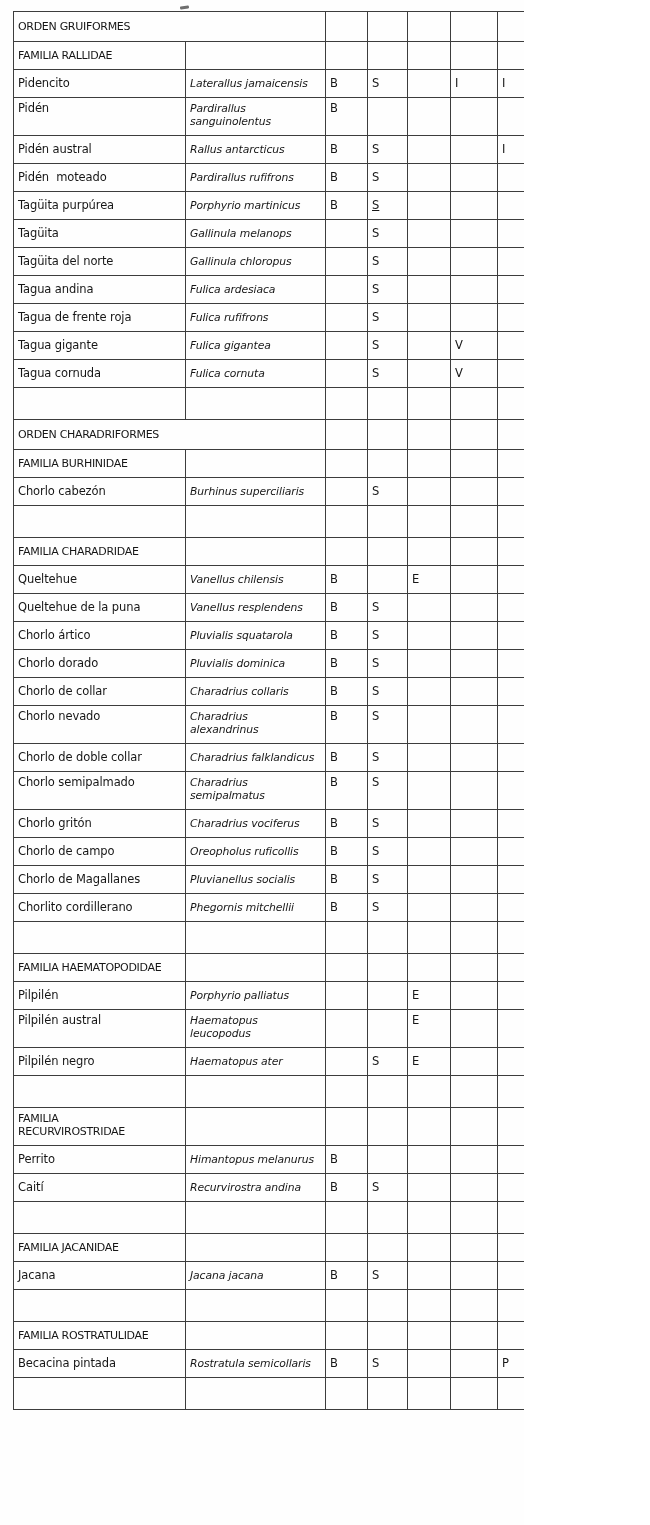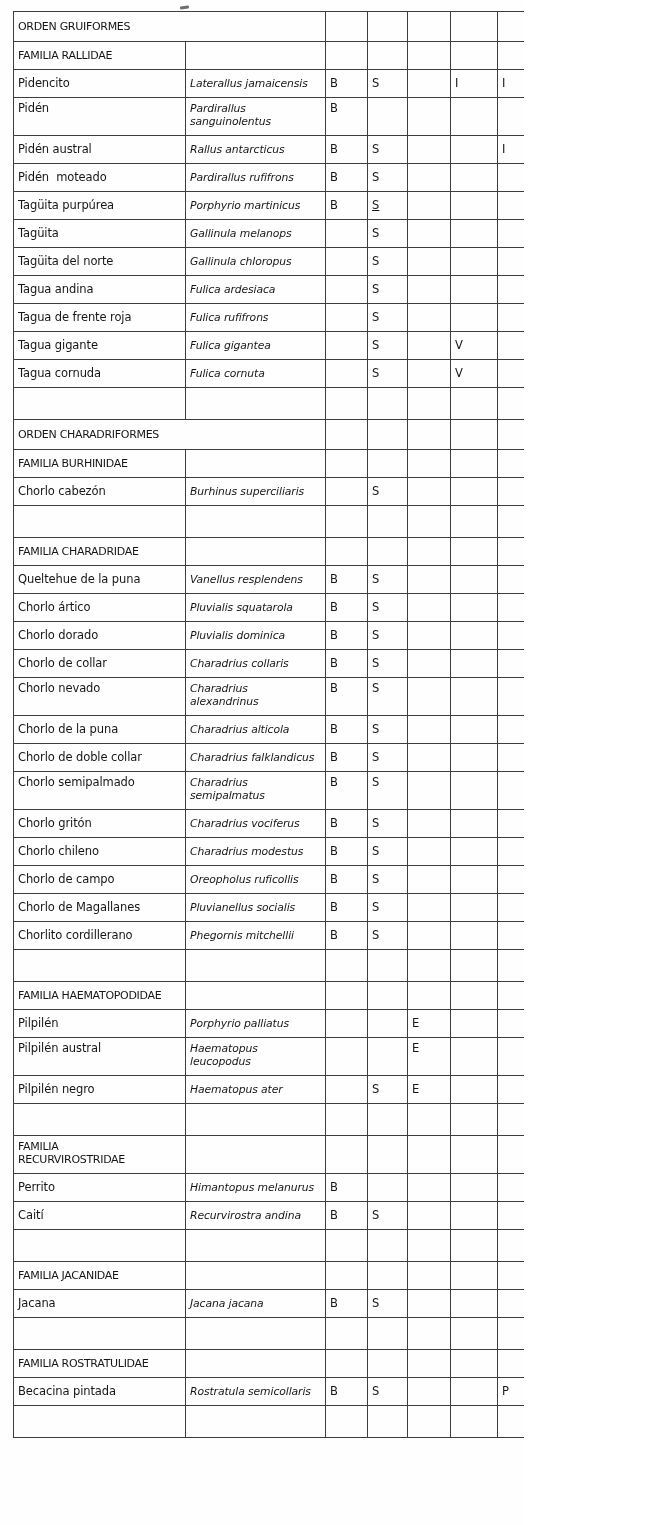--- a/index.html
+++ b/index.html
@@ -309,20 +309,31 @@
           <td class="sci"></td>
           <td class="code"></td>
           <td class="code"></td>
           <td class="code"></td>
           <td class="code"></td>
           <td class="code"></td>
           <td class="code"></td>
           <td class="code"></td>
         </tr>
         <tr class="species">
+          <td class="name">Queltehue</td>
+          <td class="sci">Vanellus chilensis</td>
+          <td class="code">B</td>
+          <td class="code"></td>
+          <td class="code">E</td>
+          <td class="code"></td>
+          <td class="code"></td>
+          <td class="code"></td>
+          <td class="code"></td>
+        </tr>
+        <tr class="species">
           <td class="name">Queltehue de la puna</td>
           <td class="sci">Vanellus resplendens</td>
           <td class="code">B</td>
           <td class="code">S</td>
           <td class="code"></td>
           <td class="code"></td>
           <td class="code"></td>
           <td class="code"></td>
           <td class="code"></td>
         </tr>
@@ -365,31 +376,20 @@
 alexandrinus</td>
           <td class="code">B</td>
           <td class="code">S</td>
           <td class="code"></td>
           <td class="code"></td>
           <td class="code"></td>
           <td class="code"></td>
           <td class="code"></td>
         </tr>
         <tr class="species">
-          <td class="name">Chorlo de la puna</td>
-          <td class="sci">Charadrius alticola</td>
-          <td class="code">B</td>
-          <td class="code">S</td>
-          <td class="code"></td>
-          <td class="code"></td>
-          <td class="code"></td>
-          <td class="code"></td>
-          <td class="code"></td>
-        </tr>
-        <tr class="species">
           <td class="name">Chorlo de doble collar</td>
           <td class="sci">Charadrius falklandicus</td>
           <td class="code">B</td>
           <td class="code">S</td>
           <td class="code"></td>
           <td class="code"></td>
           <td class="code"></td>
           <td class="code"></td>
           <td class="code"></td>
         </tr>
@@ -401,31 +401,20 @@
           <td class="code">S</td>
           <td class="code"></td>
           <td class="code"></td>
           <td class="code"></td>
           <td class="code"></td>
           <td class="code"></td>
         </tr>
         <tr class="species">
           <td class="name">Chorlo gritón</td>
           <td class="sci">Charadrius vociferus</td>
-          <td class="code">B</td>
-          <td class="code">S</td>
-          <td class="code"></td>
-          <td class="code"></td>
-          <td class="code"></td>
-          <td class="code"></td>
-          <td class="code"></td>
-        </tr>
-        <tr class="species">
-          <td class="name">Chorlo chileno</td>
-          <td class="sci">Charadrius modestus</td>
           <td class="code">B</td>
           <td class="code">S</td>
           <td class="code"></td>
           <td class="code"></td>
           <td class="code"></td>
           <td class="code"></td>
           <td class="code"></td>
         </tr>
         <tr class="species">
           <td class="name">Chorlo de campo</td>

